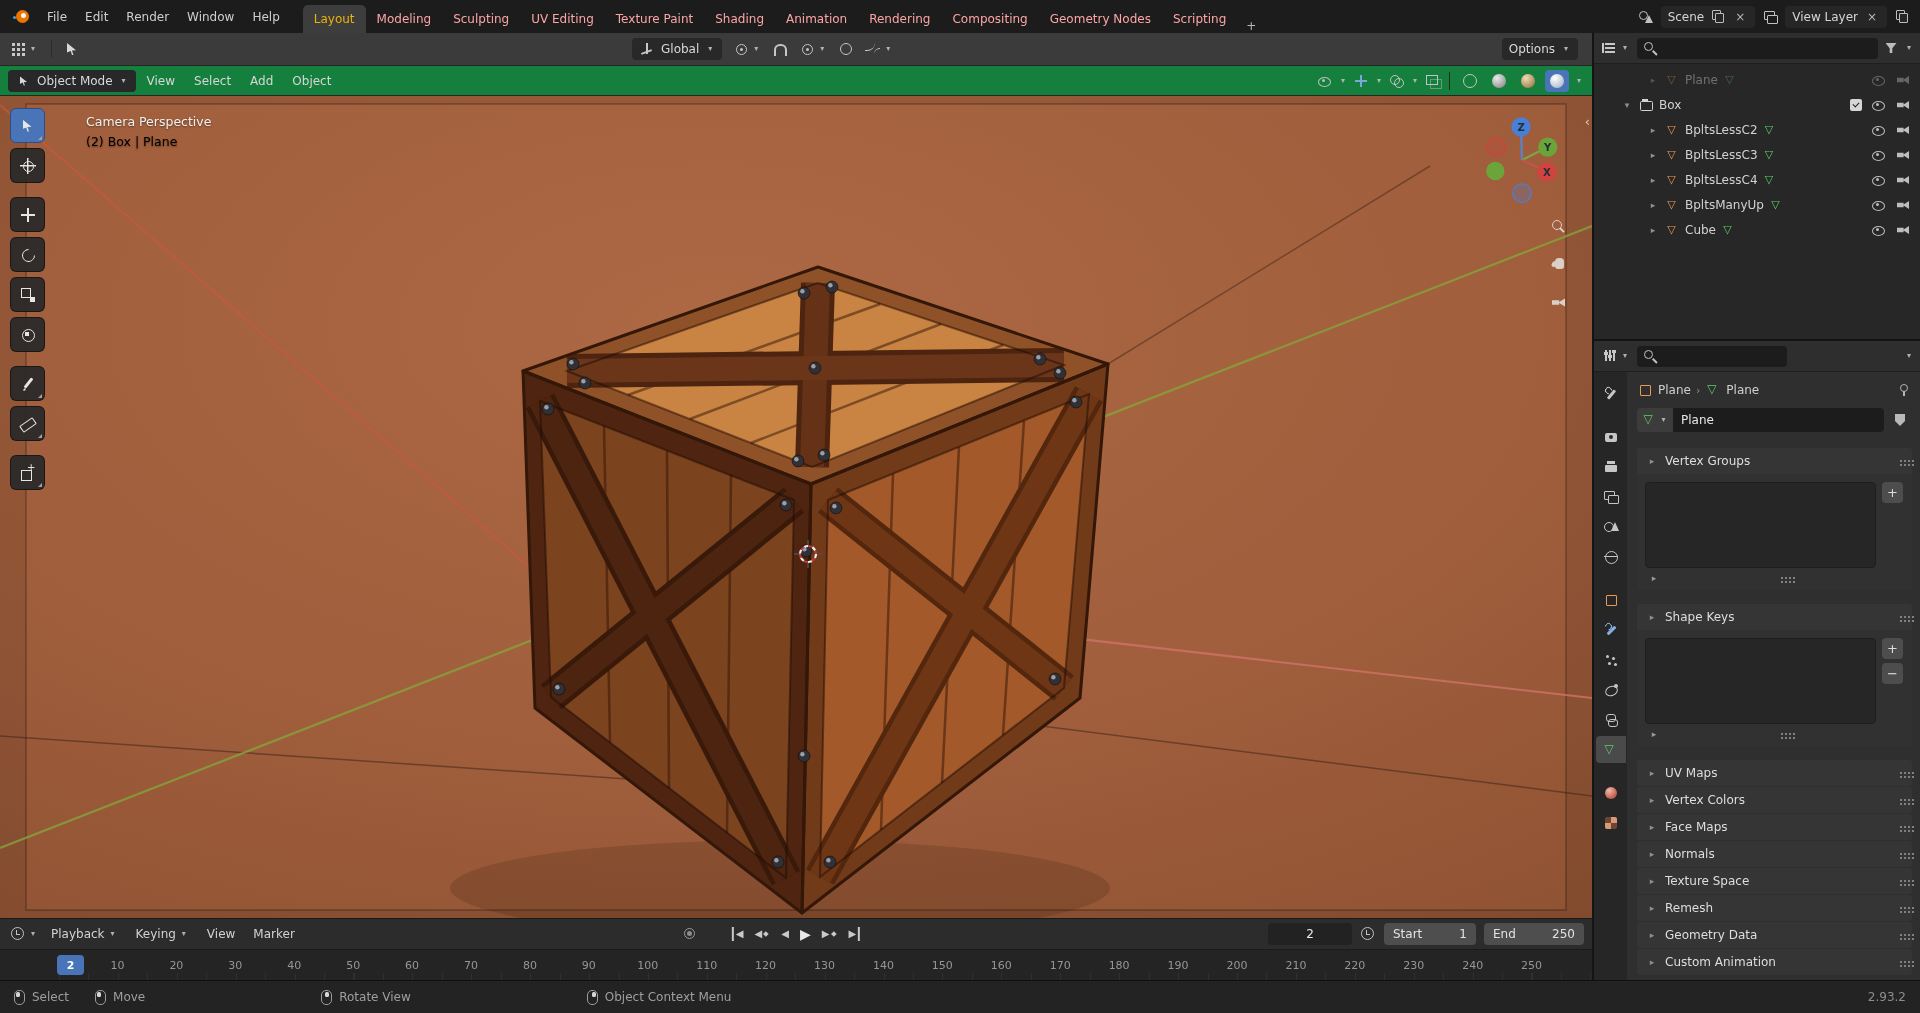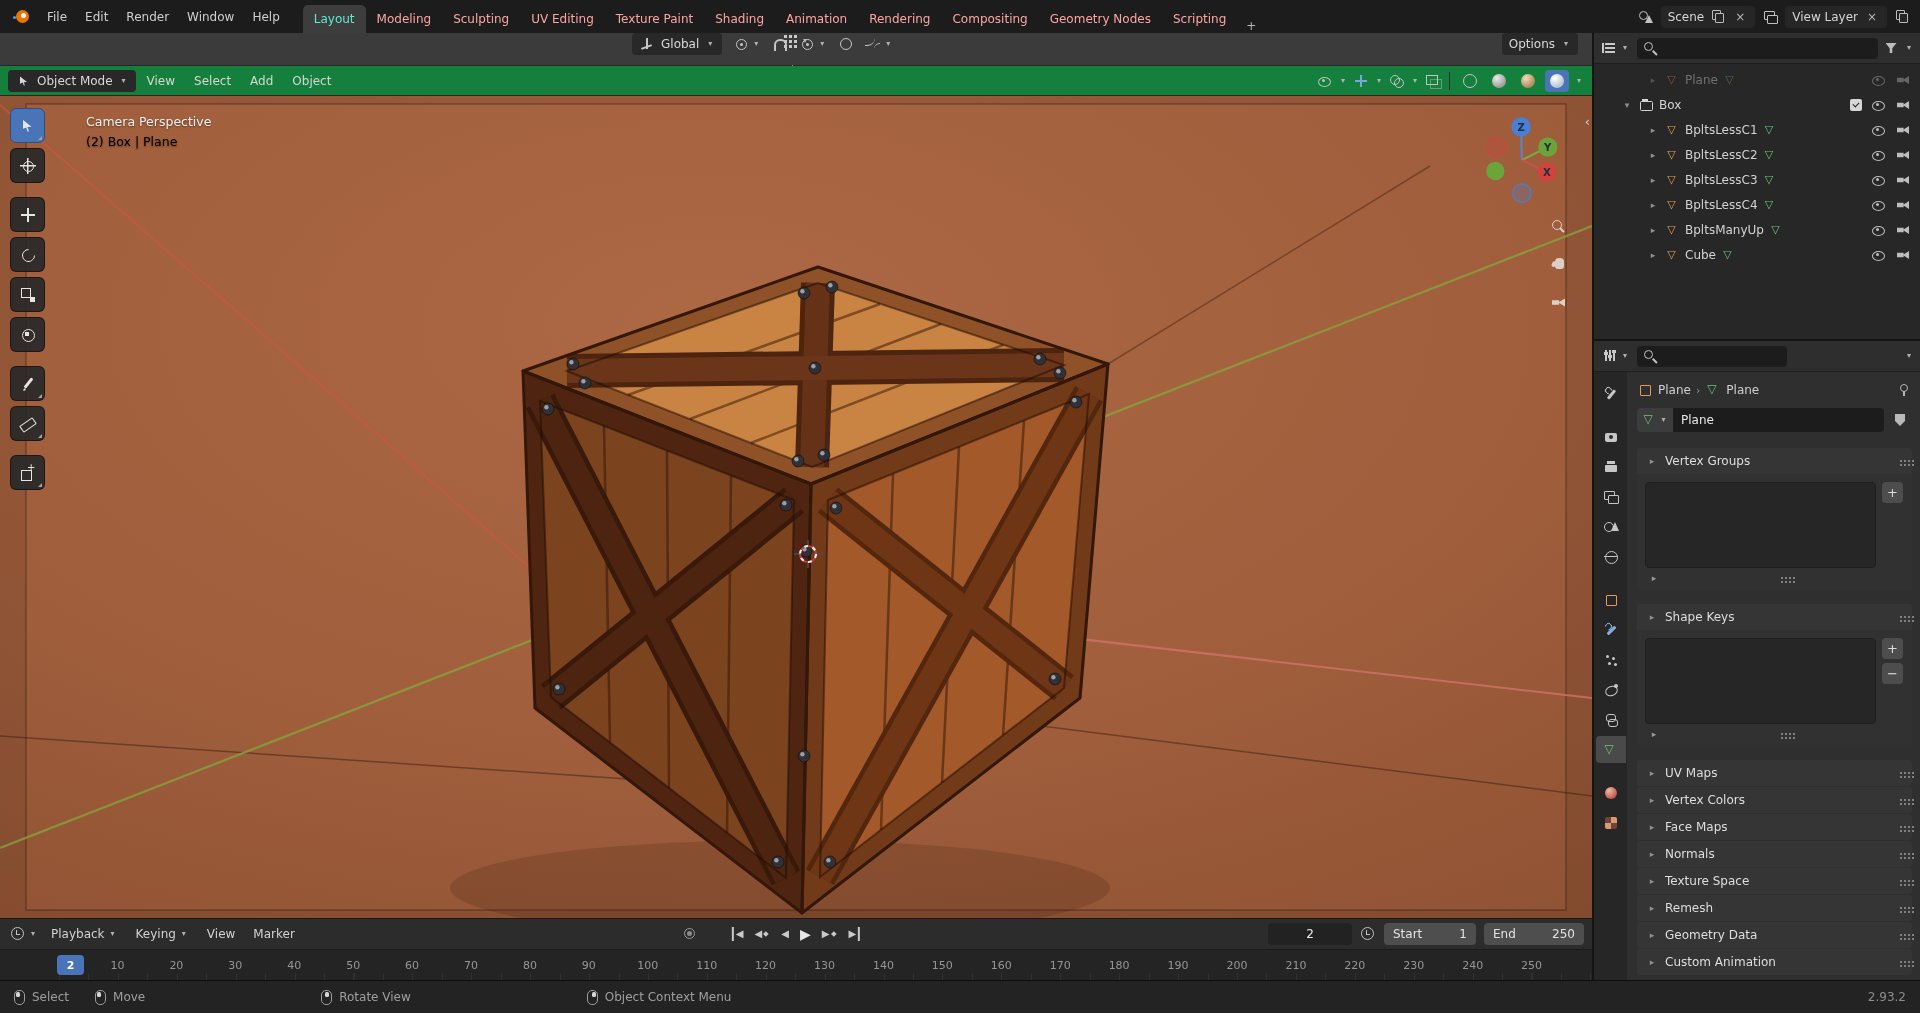--- a/index.html
+++ b/index.html
@@ -80,27 +80,27 @@
 
   
   #topbar{position:absolute;left:0;top:0;width:1920px;height:33px;background:#1c1c1c;display:flex;align-items:center;padding:0 10px;z-index:6;}
   .blender-logo{width:22px;height:16px;position:relative;margin-right:6px;}
   .blender-logo::before{content:"";position:absolute;width:13px;height:13px;border-radius:50%;background:#ea7600;left:6px;top:1px;}
   .blender-logo::after{content:"";position:absolute;width:5px;height:5px;border-radius:50%;background:#f5f5f5;left:11px;top:4px;box-shadow:-9px 2px 0 -1px #4f9fd4;}
   .menus{display:flex;align-items:center;}
   .menu-item{padding:0 9px;color:#cfcfcf;}
   .ws-tabs{display:flex;align-items:stretch;height:33px;margin-left:14px;align-items:flex-end;}
   .ws-tab{padding:8px 11px 8px;color:#fca5a5;border-radius:5px 5px 0 0;line-height:1;}
-  .ws-tab.active{background:#3d3d3d;color:#5eead4;}
+  .ws-tab.active{background:#3d3d3d;color:#eab308;}
   .ws-add{color:#b8b8b8;padding:0 9px;}
   .tb-right{margin-left:auto;display:flex;align-items:center;gap:7px;}
   .tb-field{height:22px;background:#262626;border-radius:4px;display:flex;align-items:center;gap:6px;padding:0 7px;color:#d5d5d5;}
 
   
-  #toolsettings{position:absolute;left:0;top:33px;width:1592px;height:33px;background:#3b3b3b;border-bottom:1px solid #272727;display:flex;align-items:center;padding:0 8px;gap:7px;flex-direction:column;}
+  #toolsettings{position:absolute;left:0;top:33px;width:1592px;height:33px;background:#3b3b3b;border-bottom:1px solid #272727;display:flex;align-items:center;padding:0 8px;gap:7px;}
   .ts-mid{position:absolute;left:632px;display:flex;align-items:center;gap:9px;}
   .hbtn{display:flex;align-items:center;gap:2px;padding:0 2px;}
   #toolsettings .sep{width:1px;height:18px;background:#2c2c2c;margin:0 4px;}
   .options-field{position:absolute;right:14px;}
 
   
   #vpheader{position:absolute;left:0;top:66px;width:1592px;height:30px;background:#15803d;border-bottom:1px solid #262626;display:flex;align-items:center;padding:0 8px;gap:3px;}
   .vmenu{padding:0 8px;color:#d6d6d6;}
   .vp-right{margin-left:auto;display:flex;align-items:center;gap:5px;}
   .shade-btn{width:24px;height:22px;display:flex;align-items:center;justify-content:center;border-radius:4px;}
@@ -716,31 +716,20 @@
 
           <span class="ol-right">
             <span class="i-check"></span>
             <span class="icon i-eye"></span>
             <span class="icon i-camglyph"></span>
           </span>
         </div>
         <div class="ol-row indent">
           <span class="dis"></span>
           <span class="oli" data-icon="mesh"></span>
-          <span class="ol-name">BpltsLessC1</span>
-          <span class="oli data-icn" data-icon="mesh-data"></span>
-          <span class="ol-right">
-
-            <span class="icon i-eye"></span>
-            <span class="icon i-camglyph"></span>
-          </span>
-        </div>
-        <div class="ol-row indent">
-          <span class="dis"></span>
-          <span class="oli" data-icon="mesh"></span>
           <span class="ol-name">BpltsLessC2</span>
           <span class="oli data-icn" data-icon="mesh-data"></span>
           <span class="ol-right">
 
             <span class="icon i-eye"></span>
             <span class="icon i-camglyph"></span>
           </span>
         </div>
         <div class="ol-row indent">
           <span class="dis"></span>

